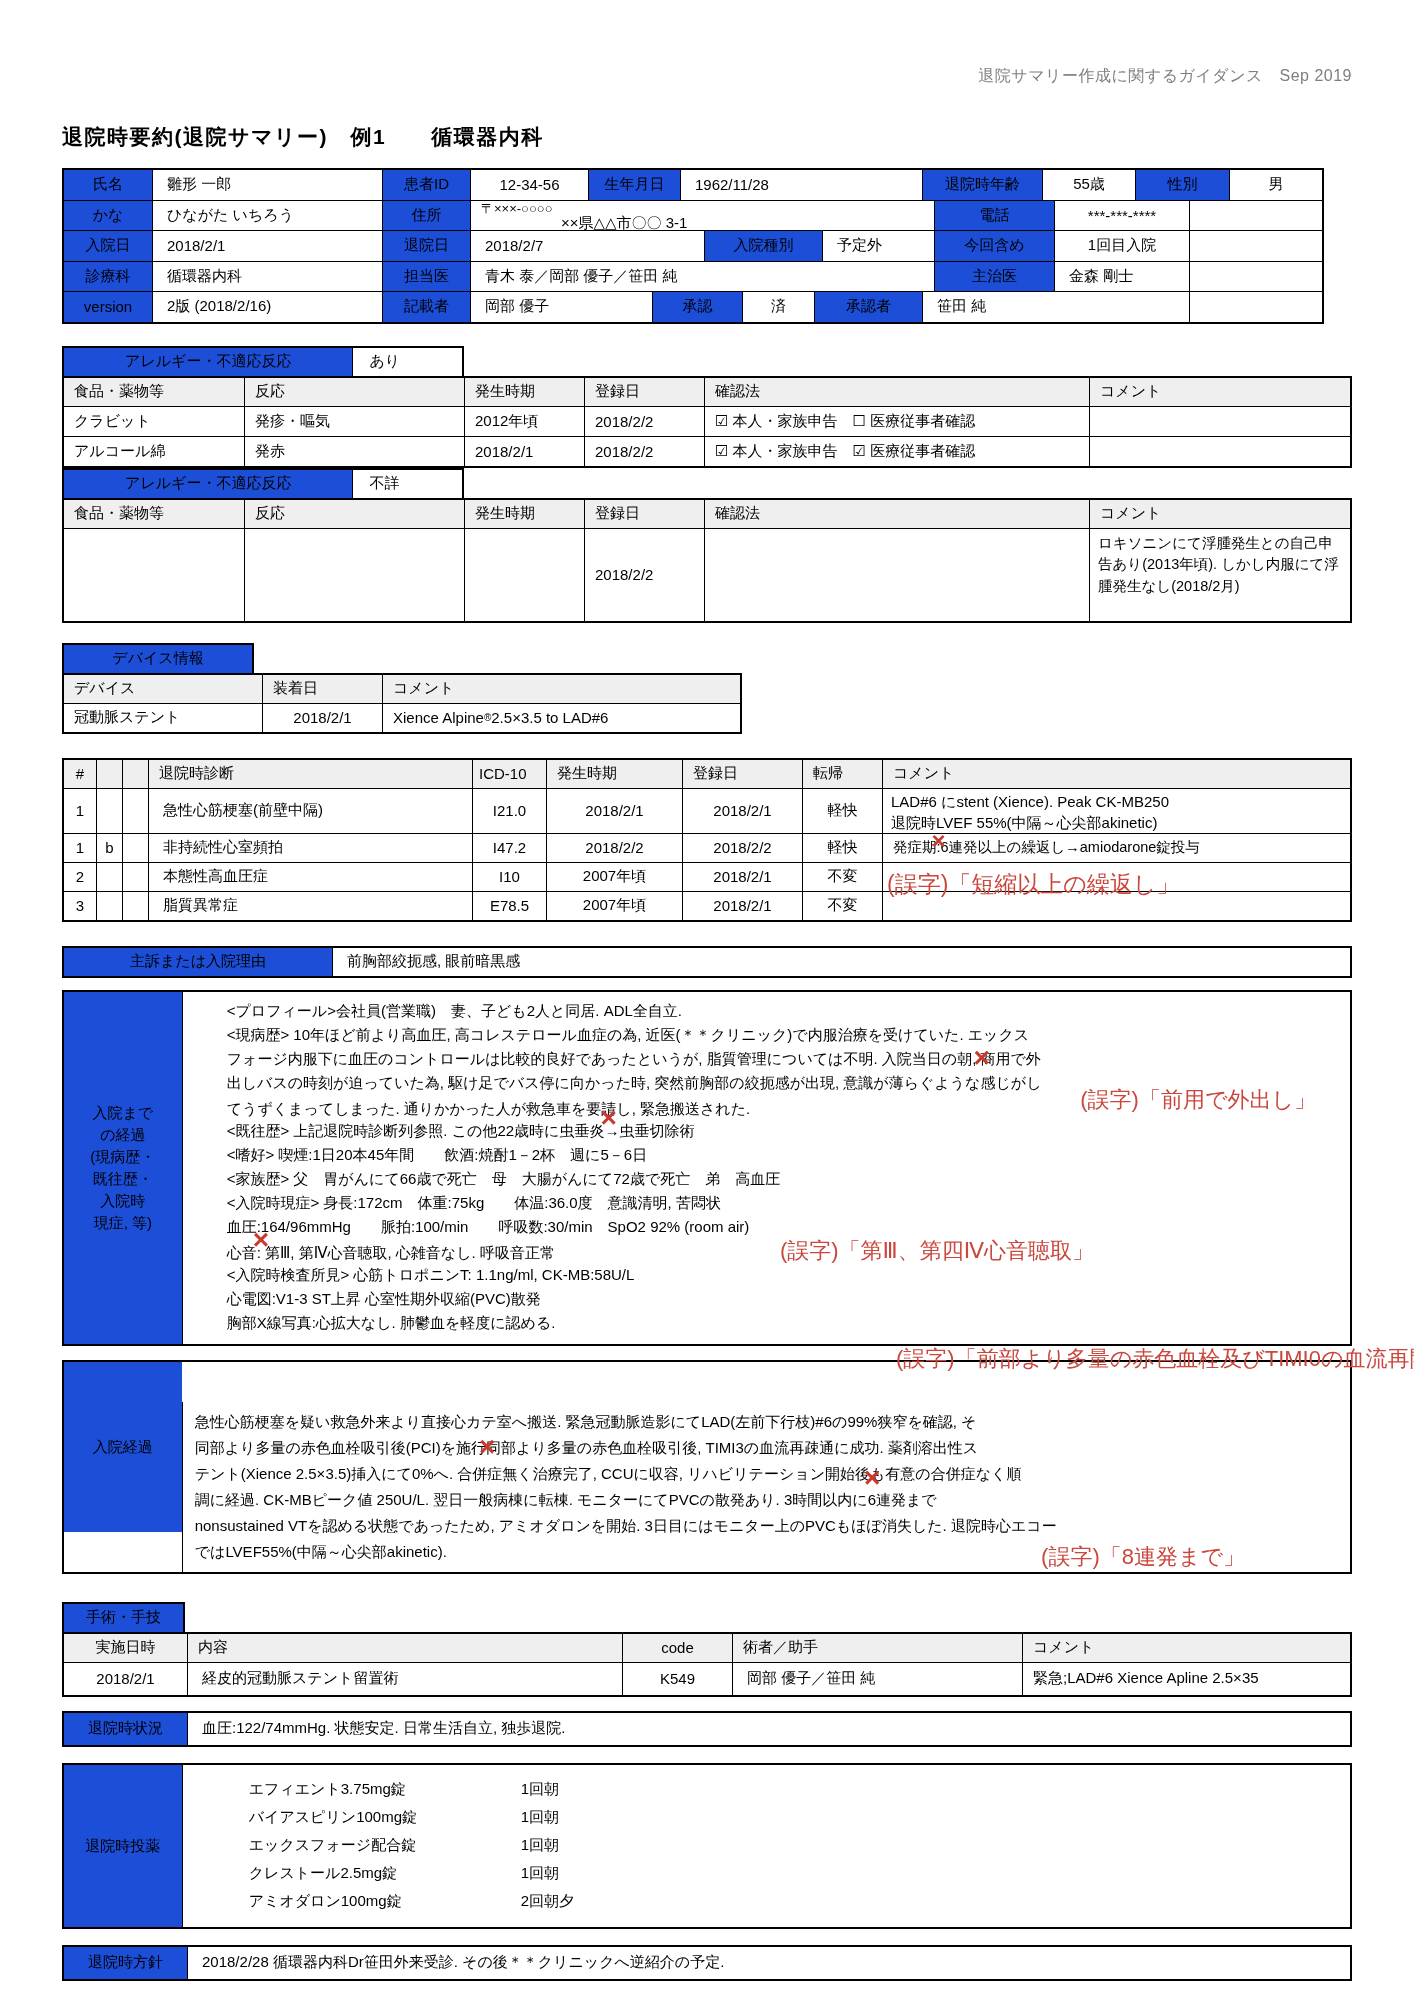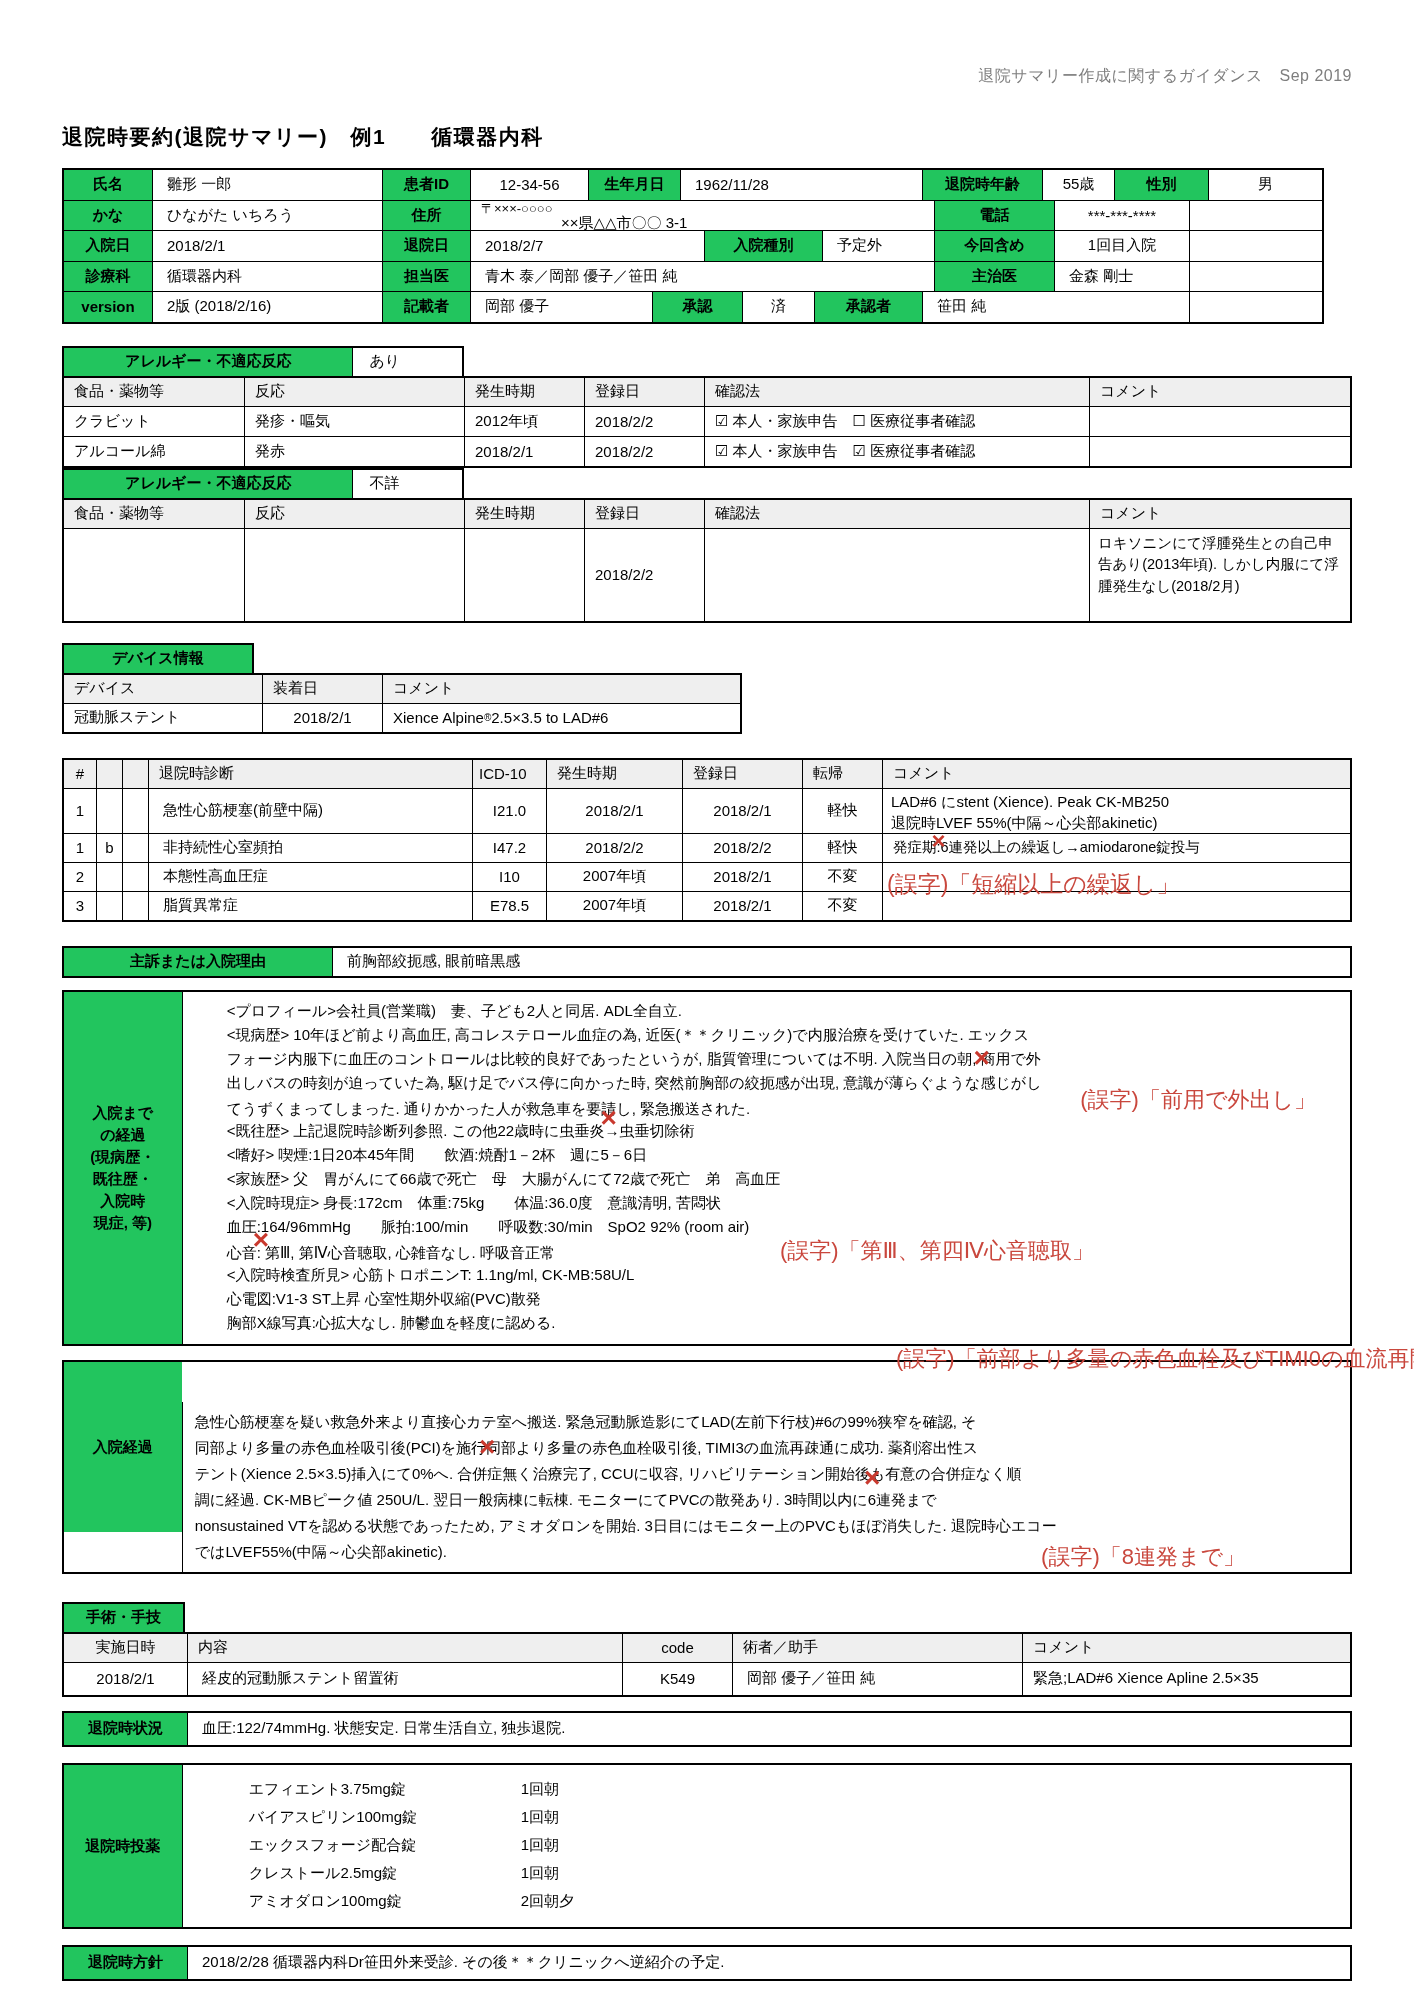--- a/index.html
+++ b/index.html
@@ -9,21 +9,21 @@
   }
   .page{position:relative;padding:0 62px;box-sizing:border-box;width:1414px;}
   .guidance{padding-top:66px;text-align:right;color:#7e7e7e;font-size:16px;letter-spacing:.5px;}
   .title{margin-top:36px;font-size:21px;font-weight:bold;letter-spacing:1.5px;}
   
   .tbl{border:2px solid #000;box-sizing:border-box;background:#fff;}
   .row{display:flex;border-top:1px solid #000;}
   .row:first-child{border-top:none;}
   .c{border-left:1px solid #000;padding:1px 10px;display:flex;align-items:center;box-sizing:border-box;overflow:visible;}
   .c:first-child{border-left:none;}
-  .g{background:#22c55e;justify-content:center;text-align:center;font-weight:bold;}
+  .g{background:#1d4ed8;justify-content:center;text-align:center;}
   .h{background:#efefef;}
   .ctr{justify-content:center;text-align:center;}
   .fill{flex:1;}
   .mini{display:flex;border:2px solid #000;border-bottom:none;box-sizing:border-box;}
   .mini .c{height:28px;}
   
   .hr28 .c{height:28px;} .hr29 .c{height:29px;} .hr30 .c{height:29.5px;} .hr44 .c{height:44px;} .hr32 .c{height:32px;}
   
   .addr{display:block;padding:1px 10px;}
   .addr .zip{font-size:13px;line-height:13px;display:block;}
@@ -63,21 +63,21 @@
 
   <div class="tbl hr30" style="margin-top:17px;width:1262px;">
     <div class="row">
       <div class="c g" style="width:88px">氏名</div>
       <div class="c" style="width:230px;padding-left:14px">雛形 一郎</div>
       <div class="c g" style="width:88px">患者ID</div>
       <div class="c ctr" style="width:118px">12-34-56</div>
       <div class="c g" style="width:92px">生年月日</div>
       <div class="c" style="width:242px;padding-left:14px">1962/11/28</div>
       <div class="c g" style="width:120px">退院時年齢</div>
-      <div class="c ctr" style="width:72px">55歳</div>
+      <div class="c ctr" style="width:93px">55歳</div>
       <div class="c g" style="width:94px">性別</div>
       <div class="c ctr fill">男</div>
     </div>
     <div class="row">
       <div class="c g" style="width:88px">かな</div>
       <div class="c" style="width:230px;padding-left:14px">ひながた いちろう</div>
       <div class="c g" style="width:88px">住所</div>
       <div class="c addr" style="width:464px">
         <span class="zip">〒×××-○○○○</span>
         <span class="town">××県△△市〇〇 3-1</span>

